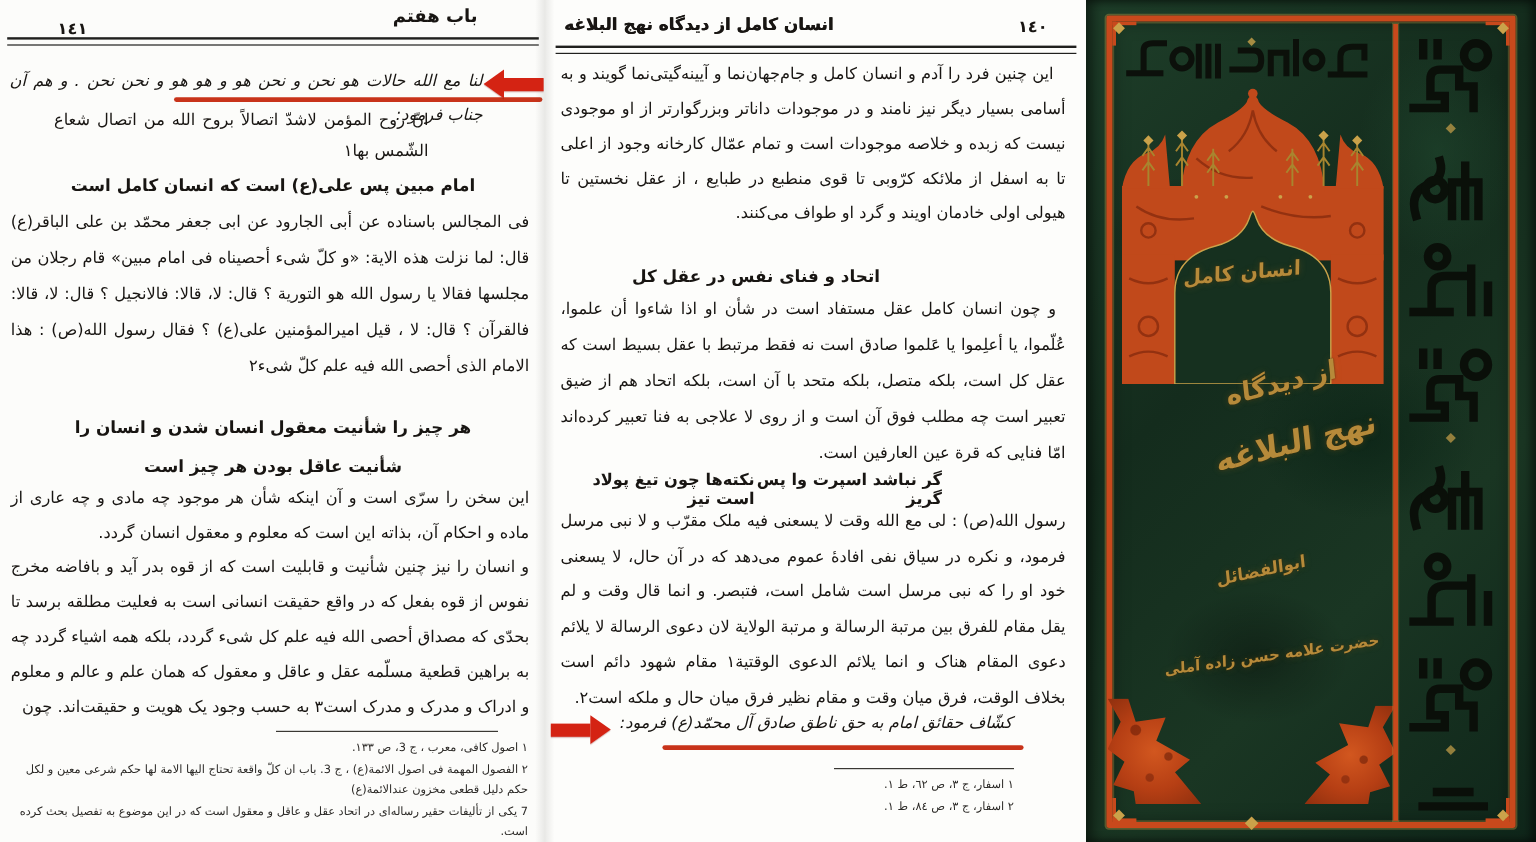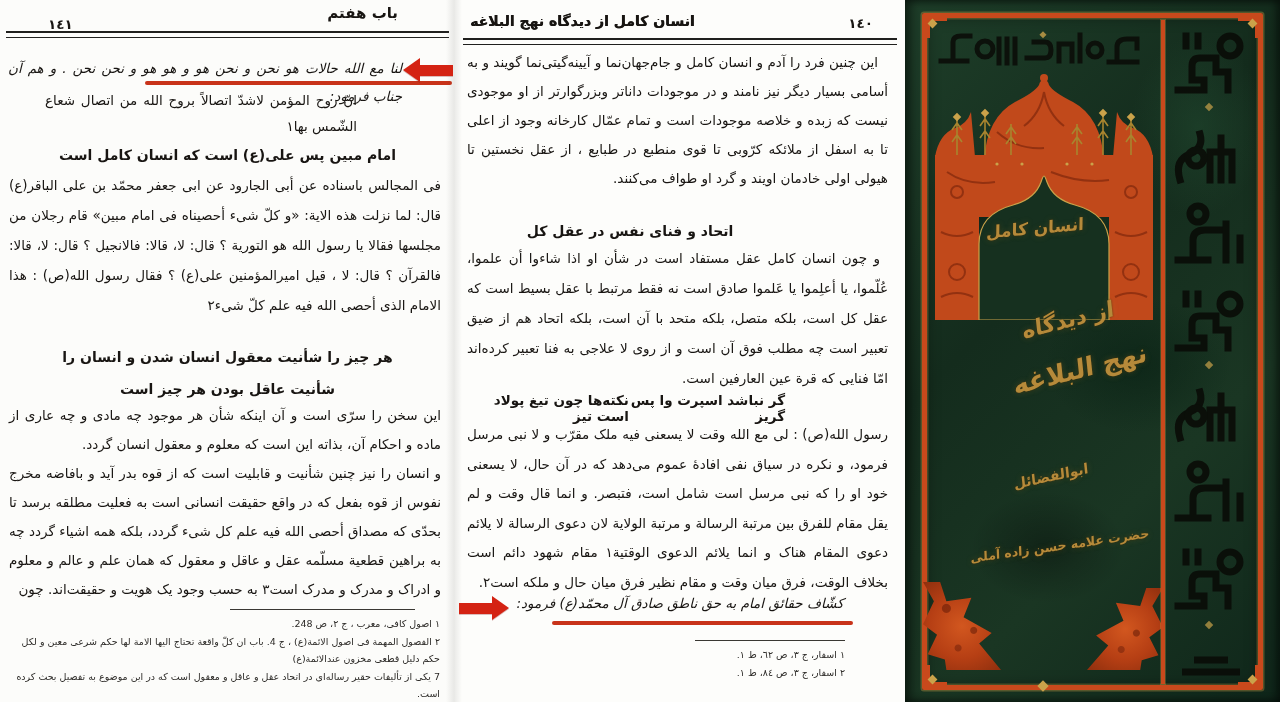--- a/index.html
+++ b/index.html
@@ -89,22 +89,22 @@
     <div class="abs fa" style="top:170px;left:9px;right:14px;line-height:30px;">فى المجالس باسناده عن أبى الجارود عن ابى جعفر محمّد بن على الباقر(ع) قال: لما نزلت هذه الاية: «و كلّ شىء أحصيناه فى امام مبين» قام رجلان من مجلسها فقالا يا رسول الله هو التورية ؟ قال: لا، قالا: فالانجيل ؟ قال: لا، قالا: فالقرآن ؟ قال: لا ، قيل اميرالمؤمنين على(ع) ؟ فقال رسول الله(ص) : هذا الامام الذى أحصى الله فيه علم كلّ شىء٢</div>
 
     <div class="abs fa bold center" style="top:341px;left:44px;right:44px;font-size:14px;line-height:32px;">هر چیز را شأنیت معقول انسان شدن و انسان را شأنیت عاقل بودن هر چیز است</div>
     <div class="abs" style="top:401px;left:9px;right:14px;">
       <p class="fa" style="margin:0;line-height:29px;">این سخن را سرّی است و آن اینکه شأن هر موجود چه مادی و چه عاری از ماده و احکام آن، بذاته این است که معلوم و معقول انسان گردد.</p>
       <p class="fa" style="margin:0;line-height:29px;">و انسان را نیز چنین شأنیت و قابلیت است که از قوه بدر آید و بافاضه مخرج نفوس از قوه بفعل که در واقع حقیقت انسانی است به فعلیت مطلقه برسد تا بحدّی که مصداق أحصى الله فيه علم كل شىء گردد، بلکه همه اشیاء گردد چه به براهین قطعیة مسلّمه عقل و عاقل و معقول که همان علم و عالم و معلوم و ادراک و مدرک و مدرک است٣ به حسب وجود یک هویت و حقیقت‌اند. چون</p>
     </div>
 
     <div class="abs fn-rule" style="top:609px;right:40px;width:185px;"></div>
     <div class="abs" style="top:615px;left:10px;right:15px;">
-      <div class="fn">١ اصول كافى، معرب ، ج ٢، ص 248.</div>
-      <div class="fn">٢ الفصول المهمة فى اصول الائمة(ع) ، ج 4. باب ان كلّ واقعة تحتاج اليها الامة لها حكم شرعى معين و لكل حكم دليل قطعى مخزون عندالائمة(ع)</div>
+      <div class="fn">١ اصول كافى، معرب ، ج 3، ص ١٣٣.</div>
+      <div class="fn">٢ الفصول المهمة فى اصول الائمة(ع) ، ج 3. باب ان كلّ واقعة تحتاج اليها الامة لها حكم شرعى معين و لكل حكم دليل قطعى مخزون عندالائمة(ع)</div>
       <div class="fn">7 يكى از تأليفات حقير رساله‌اى در اتحاد عقل و عاقل و معقول است كه در اين موضوع به تفصيل بحث كرده است.</div>
     </div>
   </div>
 
   <div class="page page-right">
     <div class="abs bold" style="top:13px;left:15px;font-size:14px;text-shadow:.4px 0 0 #181512;">انسان كامل از ديدگاه نهج البلاغه</div>
     <div class="abs bold" style="top:15px;right:32px;font-size:13.5px;letter-spacing:1px;">١٤٠</div>
     <div class="abs double-rule" style="top:38px;left:8px;right:8px;"></div>
 
     <div class="abs fa" style="top:48px;left:12px;right:17px;line-height:29px;text-indent:10px;">این چنین فرد را آدم و انسان کامل و جام‌جهان‌نما و آیینه‌گیتی‌نما گویند و به أسامی بسیار دیگر نیز نامند و در موجودات داناتر وبزرگوارتر از او موجودی نیست که زبده و خلاصه موجودات است و تمام عمّال کارخانه وجود از اعلی تا به اسفل از ملائکه کرّوبی تا قوی منطبع در طبایع ، از عقل نخستین تا هیولی اولی خادمان اویند و گرد او طواف می‌کنند.</div>

